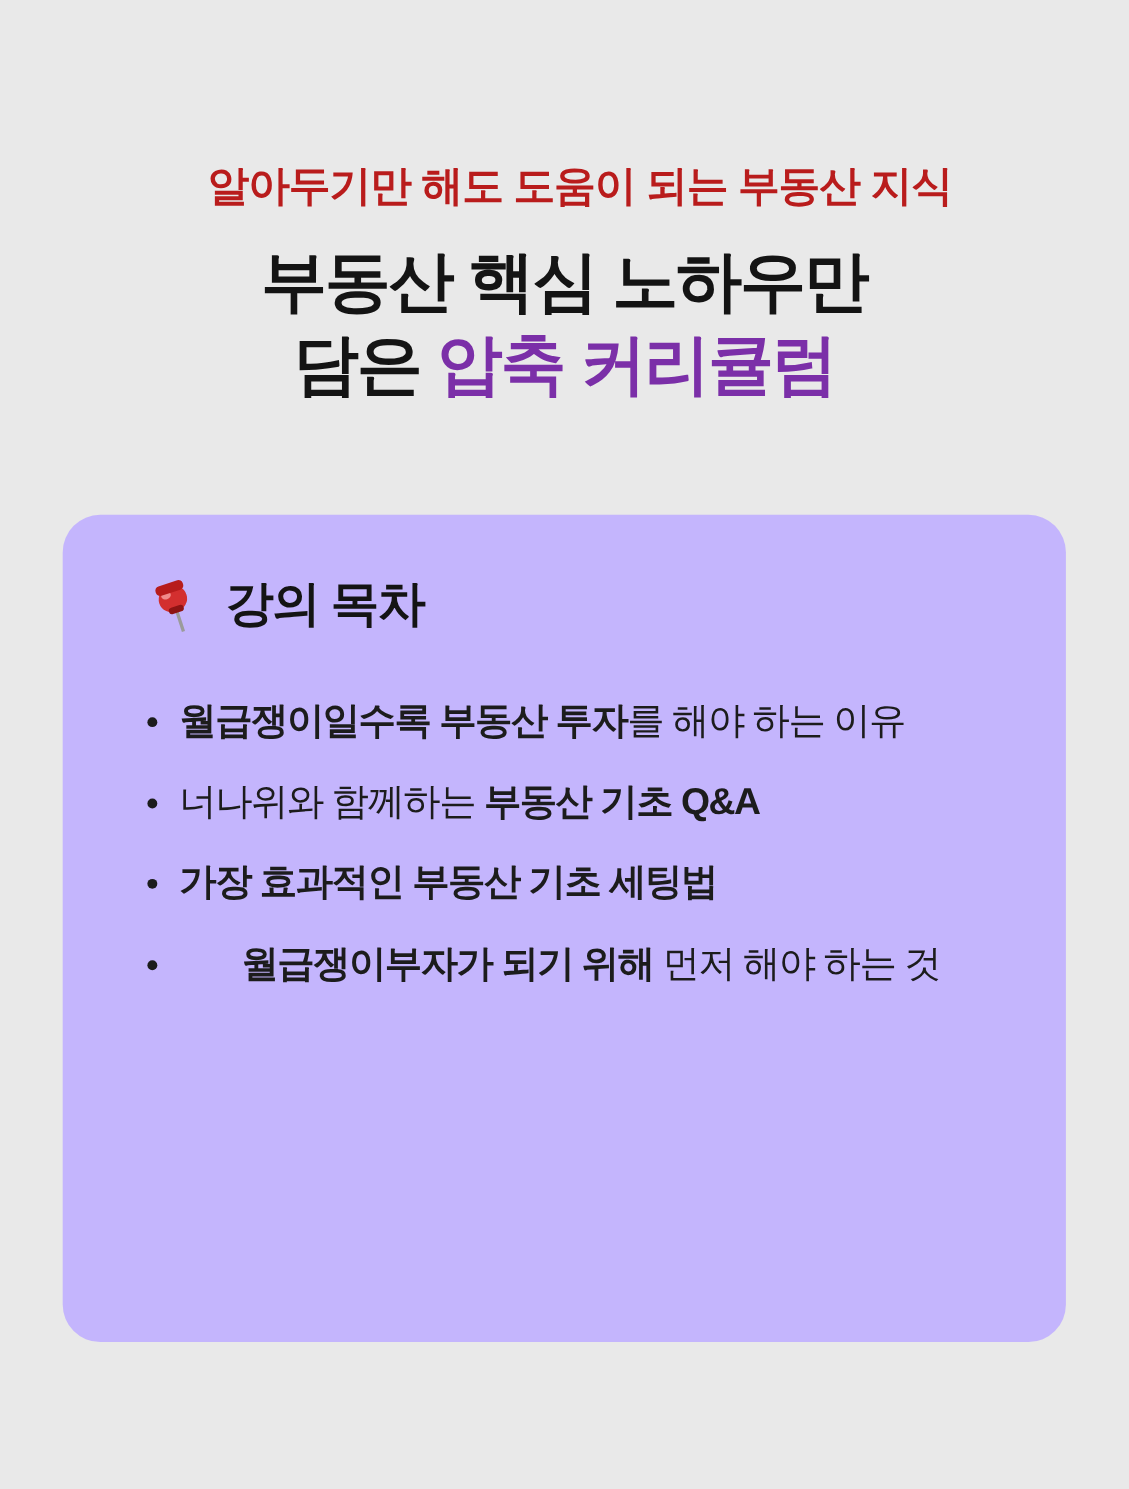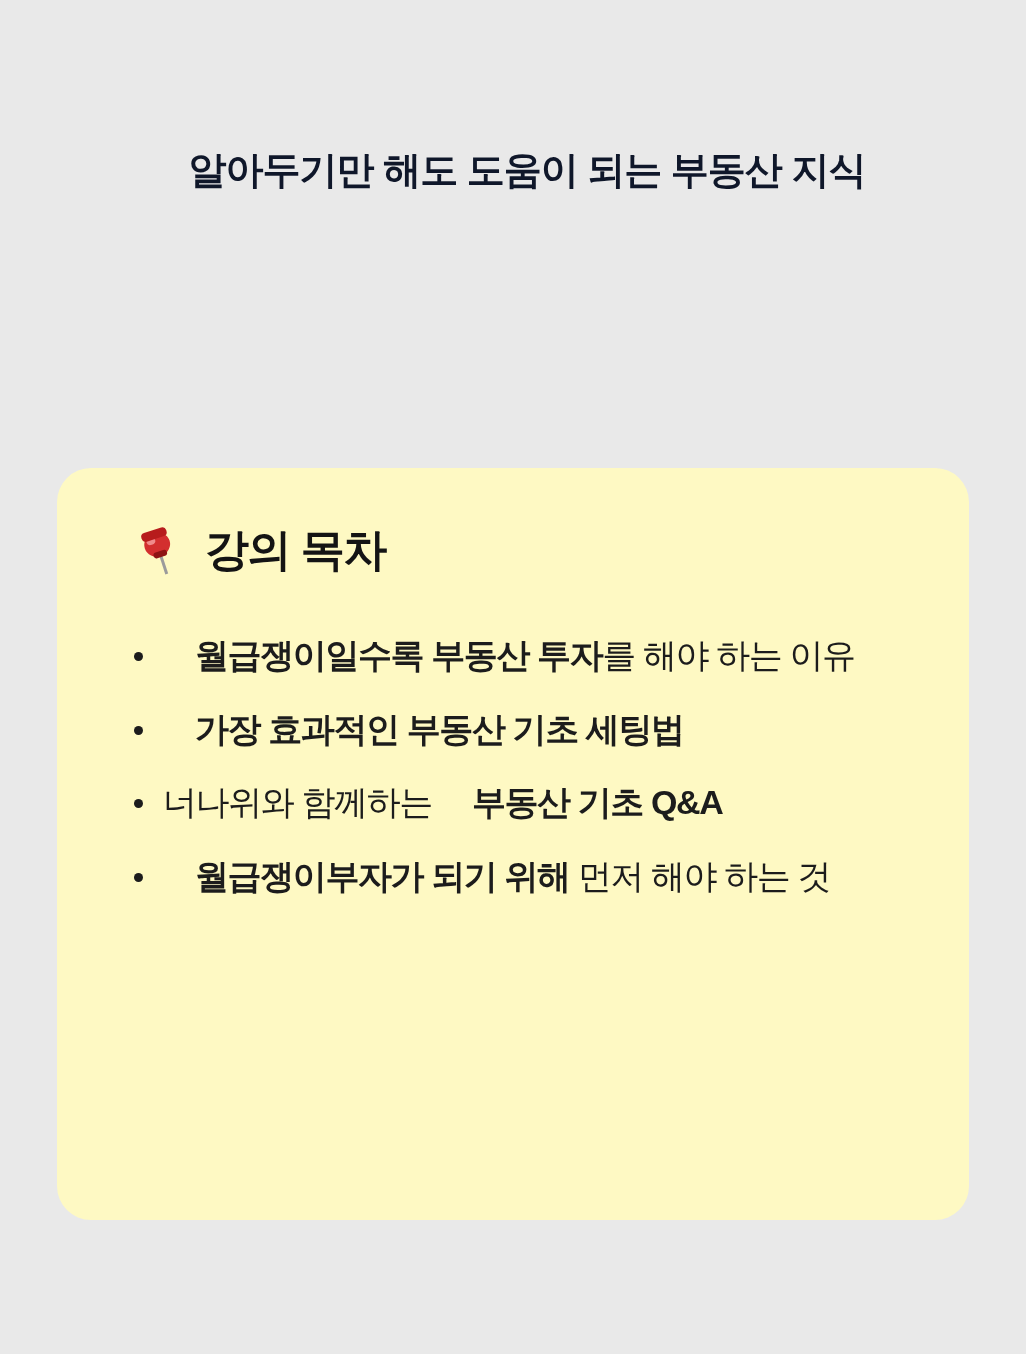--- a/index.html
+++ b/index.html
@@ -27,21 +27,21 @@
   
   .header {
     width: 100%;
     text-align: center;
     padding-top: 148px;
   }
   .eyebrow {
     font-size: 38px;
     font-weight: 700;
     letter-spacing: -1px;
-    color: #0f172a;
+    color: #b91c1c;
     line-height: 1.2;
     margin-bottom: 24px;
     padding-left: 28px;
   }
   .headline {
     font-size: 60px;
     font-weight: 800;
     letter-spacing: -2px;
     line-height: 1.28;
     color: #141414;
@@ -50,21 +50,21 @@
     color: #7b2fa8;
   }
 
   
   .card {
     position: absolute;
     top: 468px;
     left: 57px;
     width: 912px;
     height: 752px;
-    background: #fef9c3;
+    background: #c4b5fd;
     border-radius: 34px;
     box-sizing: border-box;
     padding: 56px 58px 40px 58px;
   }
   .card-title-row {
     display: flex;
     align-items: center;
     gap: 22px;
     margin-left: 22px;
     margin-bottom: 58px;
@@ -95,62 +95,66 @@
     margin-bottom: 31px;
     font-size: 34px;
     line-height: 1.25;
     letter-spacing: -1.4px;
     color: #1c1c1c;
     font-weight: 400;
     white-space: nowrap;
   }
   .toc-item:last-child {
     margin-bottom: 0;
+    text-align: center;
   }
   .toc-item::before {
     content: "";
     position: absolute;
     left: 19px;
     top: 18px;
     width: 9px;
     height: 9px;
     background: #1c1c1c;
     border-radius: 50%;
   }
   .toc-item b {
     font-weight: 800;
-    margin-left: 32px;
   }
 </style>
 </head>
 <body>
 
 <div class="page">
 
   <div class="header">
     <div class="eyebrow">알아두기만 해도 도움이 되는 부동산 지식</div>
+    <div class="headline">
+      <div>부동산 핵심 노하우만</div>
+      <div><span>담은 </span><span class="accent">압축 커리큘럼</span></div>
+    </div>
   </div>
 
   <div class="card">
     <div class="card-title-row">
       <span class="pin-icon">
         <svg width="46" height="52" viewBox="0 0 46 52" xmlns="http://www.w3.org/2000/svg">
           <g transform="rotate(-18 23 26)">
             <rect x="20.5" y="30" width="3" height="21" fill="#9b9b9b"></rect>
             <ellipse cx="22" cy="20" rx="13" ry="12" fill="#d32f2f"></ellipse>
             <ellipse cx="17" cy="15" rx="4.5" ry="3.5" fill="#f08b8b"></ellipse>
             <rect x="9" y="5" width="26" height="9" rx="4" fill="#b71c1c"></rect>
             <rect x="15" y="27" width="14" height="6" rx="3" fill="#8e1414"></rect>
           </g>
         </svg>
       </span>
       <span class="card-title">강의 목차</span>
     </div>
 
     <ul class="toc-list">
       <li class="toc-item"><span></span><b>월급쟁이일수록 부동산 투자</b><span>를 해야 하는 이유</span></li>
+      <li class="toc-item"><span>너나위와 함께하는 </span><b>부동산 기초 Q&amp;A</b><span></span></li>
       <li class="toc-item"><span></span><b>가장 효과적인 부동산 기초 세팅법</b><span></span></li>
-      <li class="toc-item"><span>너나위와 함께하는 </span><b>부동산 기초 Q&amp;A</b><span></span></li>
       <li class="toc-item"><span></span><b>월급쟁이부자가 되기 위해</b><span> 먼저 해야 하는 것</span></li>
     </ul>
   </div>
 
 </div>
 
 </body></html>

